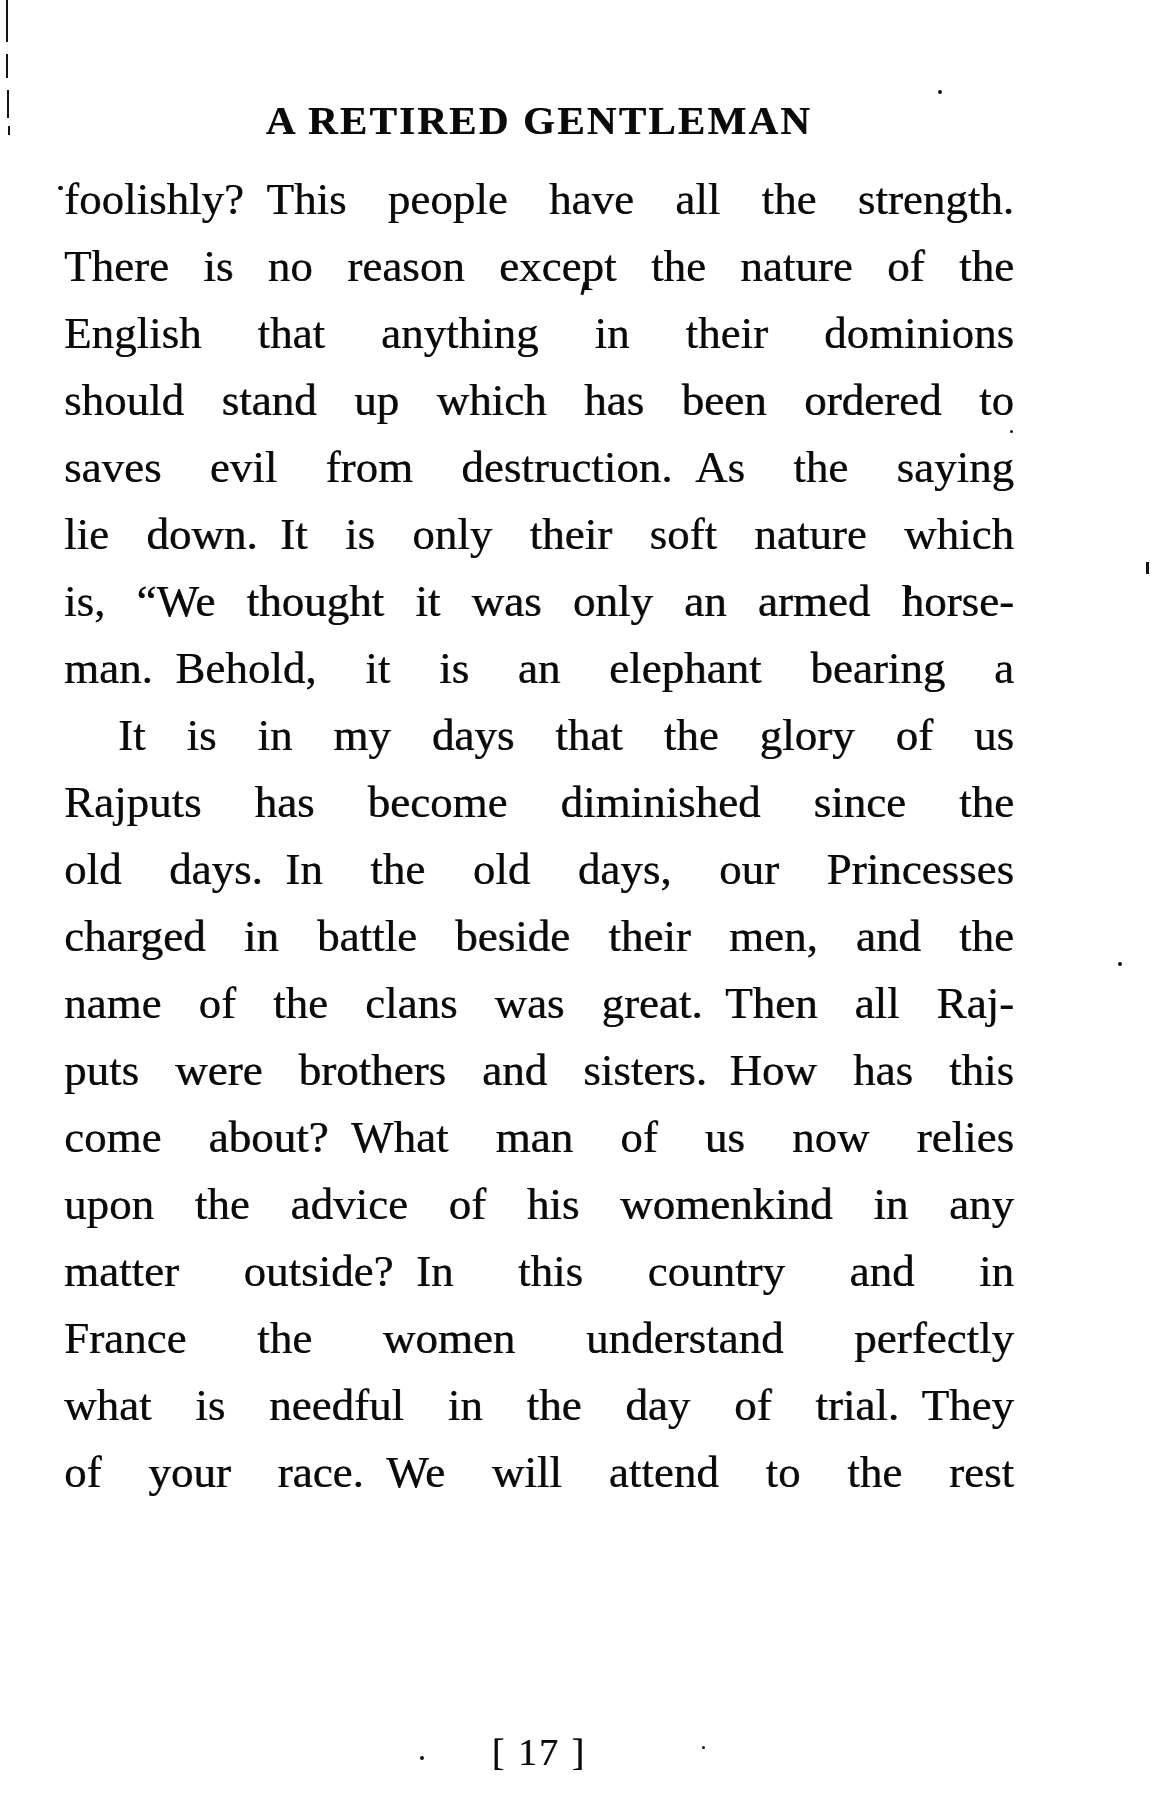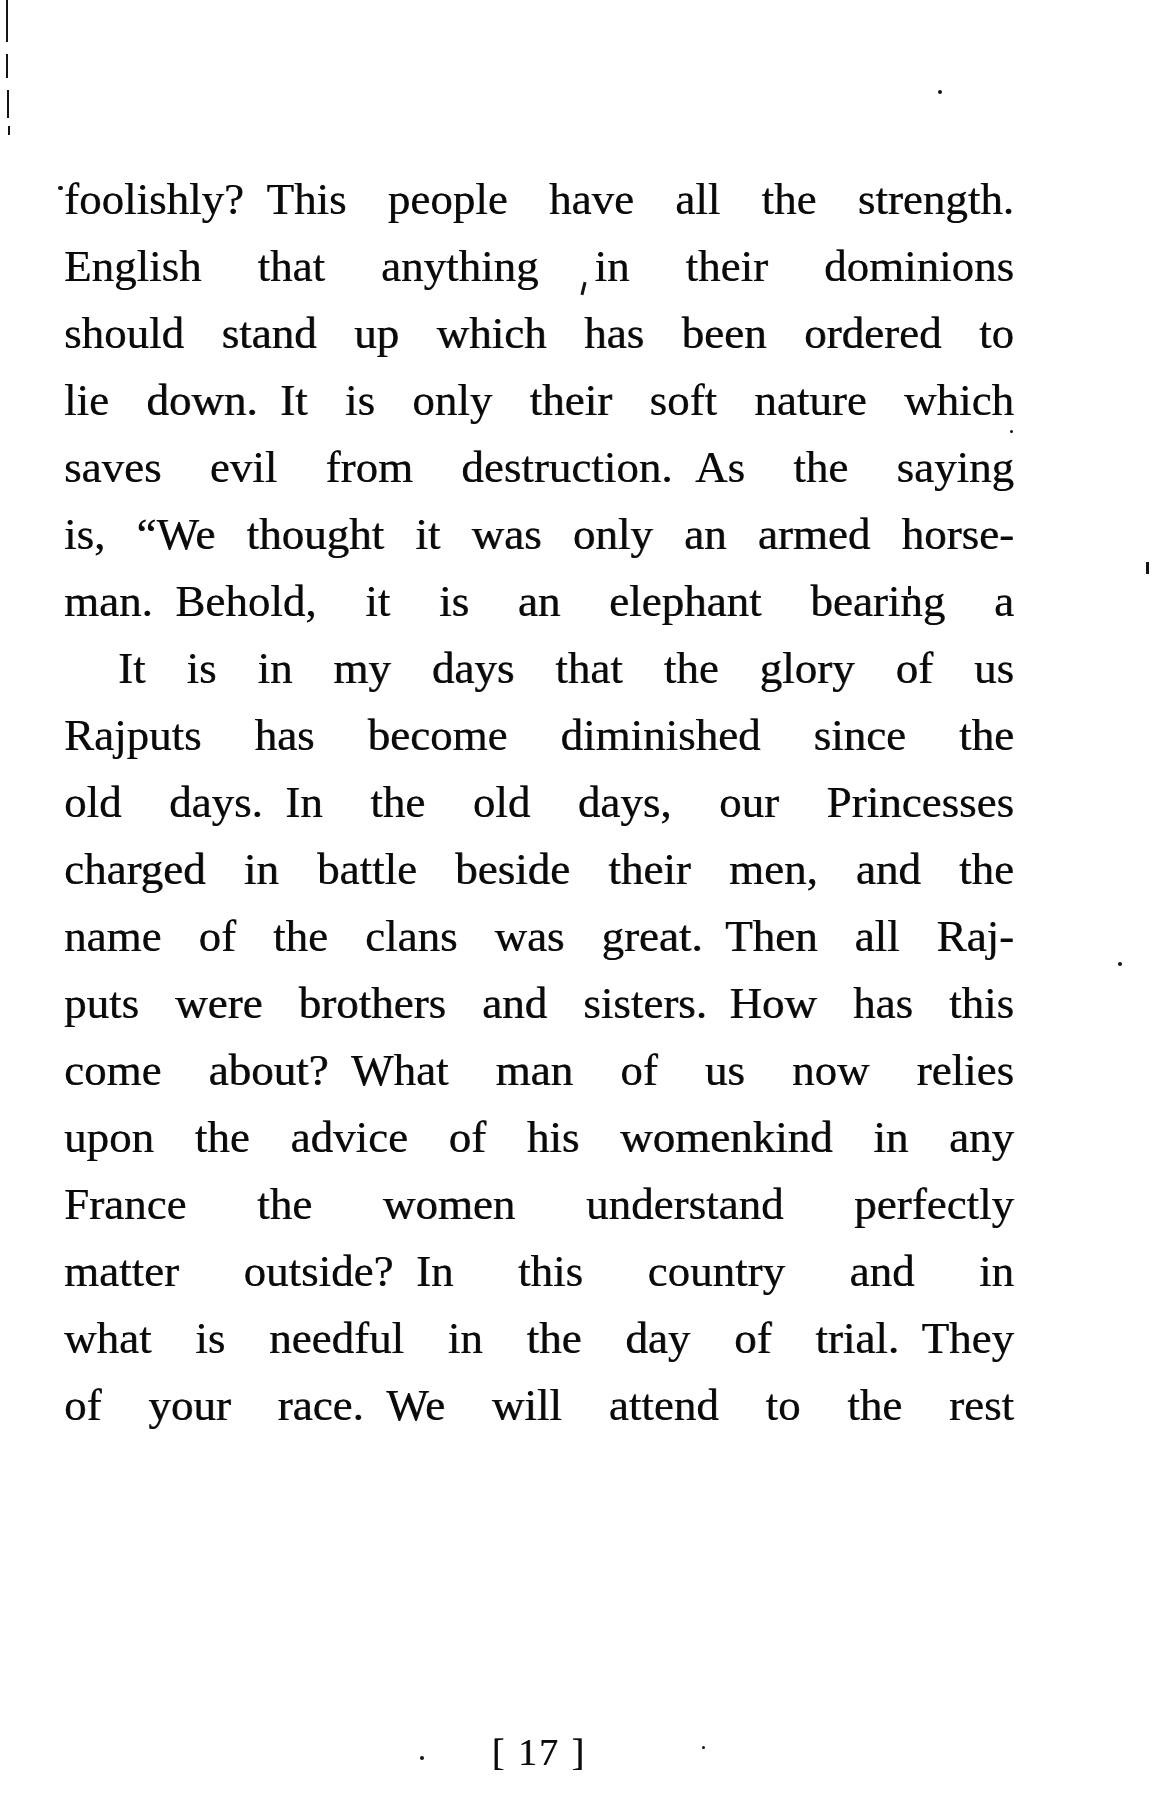--- a/index.html
+++ b/index.html
@@ -94,38 +94,40 @@
   <span class="artifact a-accent"></span>
   <span class="artifact a-sp1"></span>
   <span class="artifact a-sp2"></span>
   <span class="artifact a-sp3"></span>
   <span class="artifact a-sp4"></span>
   <span class="artifact a-sp5"></span>
   <span class="artifact a-sp6"></span>
   <span class="artifact a-sp7"></span>
   <span class="artifact a-sp8"></span>
 
+  <h1 class="running-header">A RETIRED GENTLEMAN</h1>
 
   <div class="body-text" id="body-text">
       <div class="line">foolishly? This people have all the strength.</div>
+      <div class="line">There is no reason except the nature of the</div>
       <div class="line">English that anything in their dominions</div>
       <div class="line">should stand up which has been ordered to</div>
+      <div class="line">saves evil from destruction. As the saying</div>
       <div class="line">lie down. It is only their soft nature which</div>
-      <div class="line">saves evil from destruction. As the saying</div>
       <div class="line">is, “We thought it was only an armed horse-</div>
       <div class="line">man. Behold, it is an elephant bearing a</div>
       <div class="line indent">It is in my days that the glory of us</div>
       <div class="line">Rajputs has become diminished since the</div>
       <div class="line">old days. In the old days, our Princesses</div>
       <div class="line">charged in battle beside their men, and the</div>
       <div class="line">name of the clans was great. Then all Raj-</div>
       <div class="line">puts were brothers and sisters. How has this</div>
       <div class="line">come about? What man of us now relies</div>
       <div class="line">upon the advice of his womenkind in any</div>
+      <div class="line">matter outside? In this country and in</div>
       <div class="line">France the women understand perfectly</div>
-      <div class="line">matter outside? In this country and in</div>
       <div class="line">what is needful in the day of trial. They</div>
       <div class="line">of your race. We will attend to the rest</div>
     </div>
 
   <div class="page-number">[ 17 ]</div>
 
 </div>
 
 </body></html>

